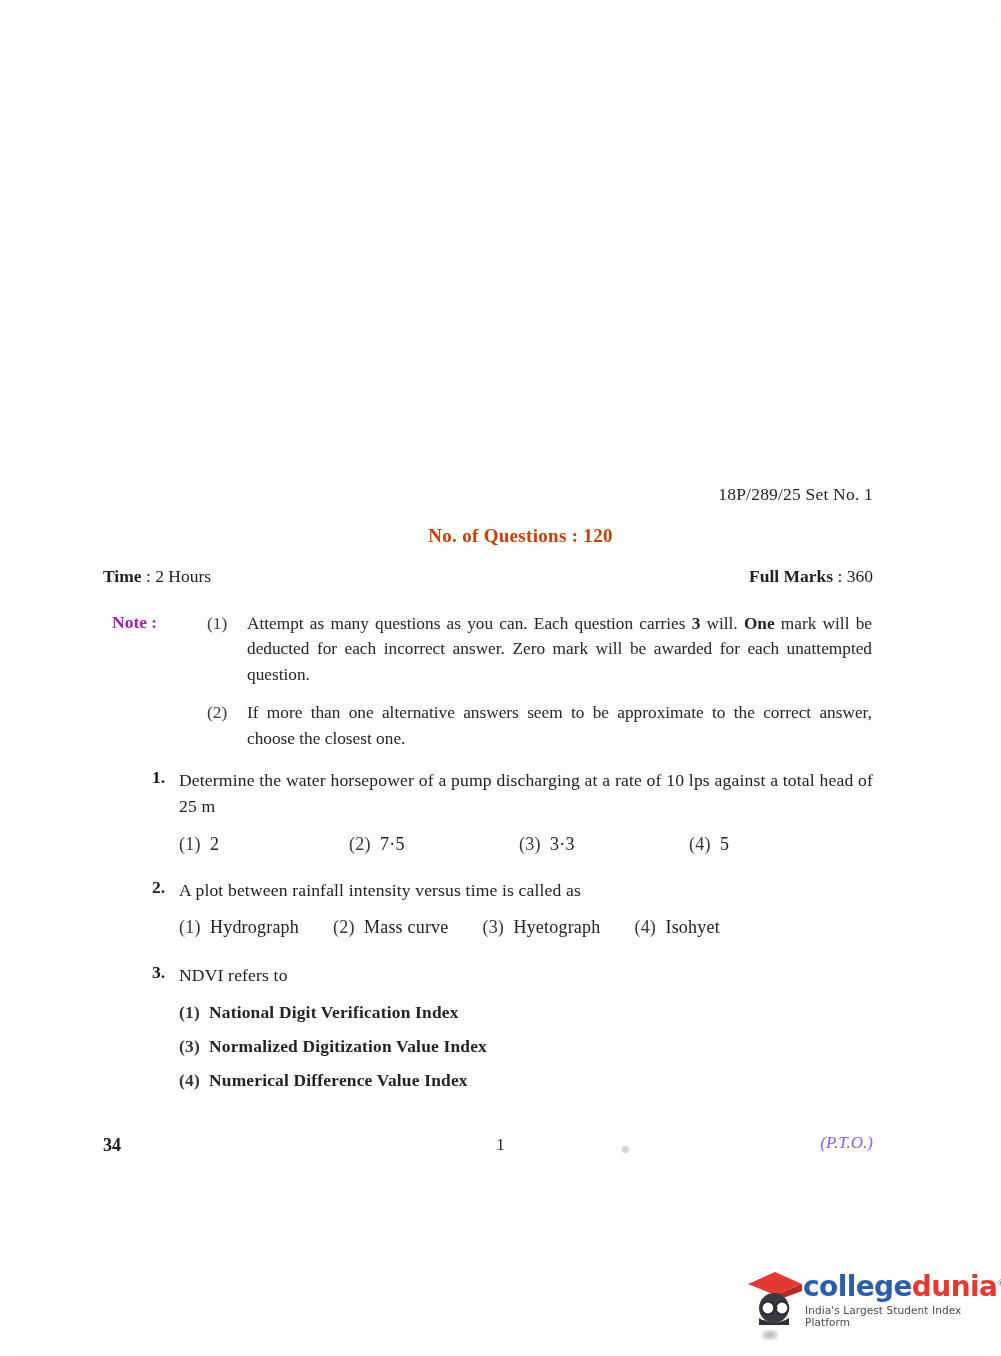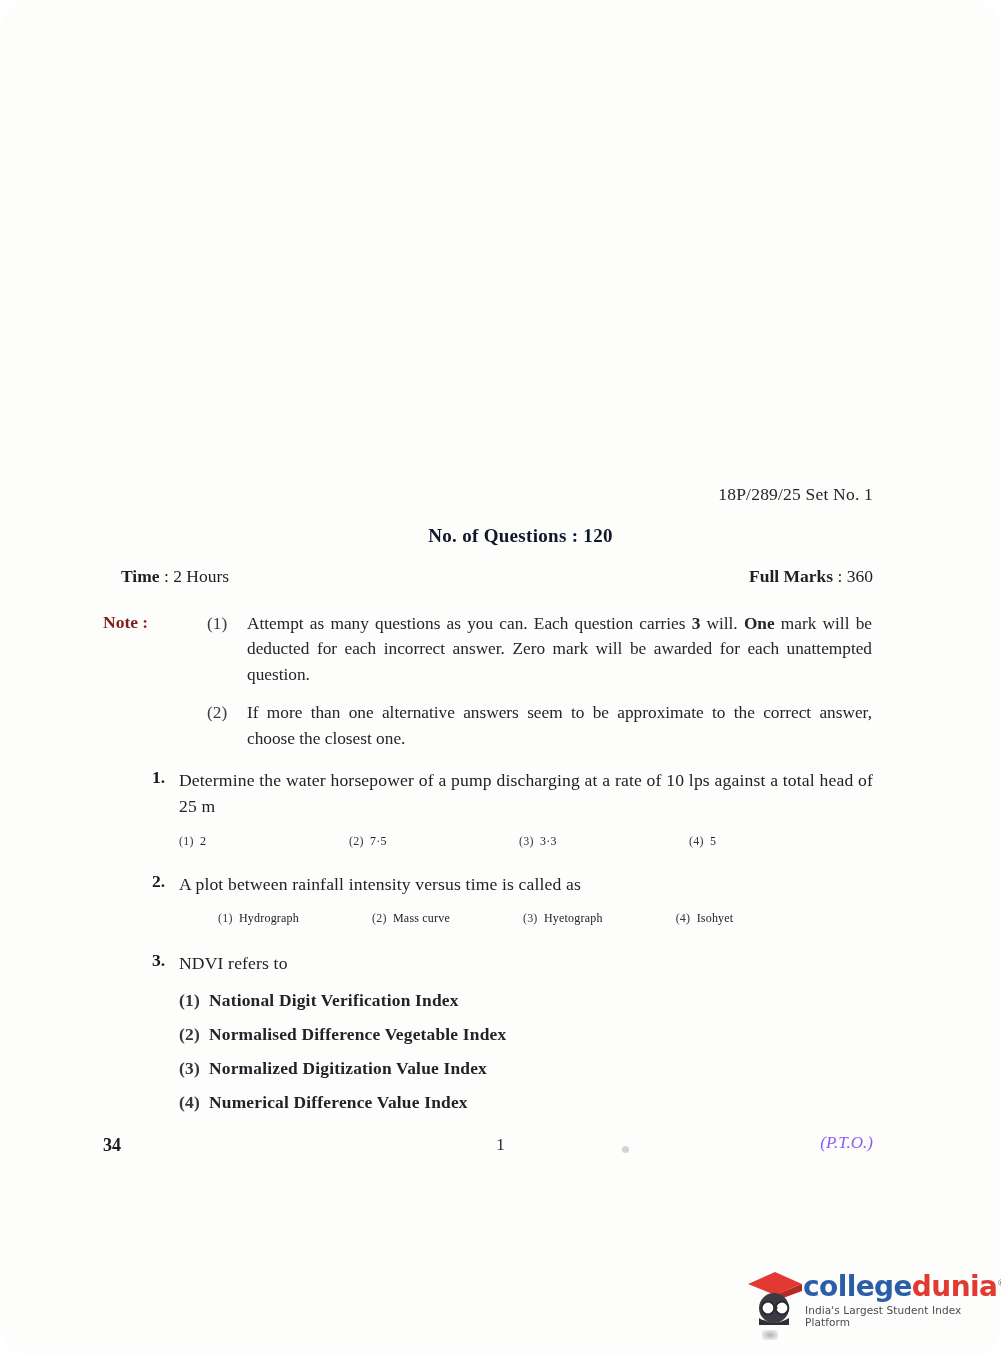--- a/index.html
+++ b/index.html
@@ -35,45 +35,44 @@
 
   .qcount {
     position: absolute;
     top: 525px;
     left: 0;
     right: 0;
     text-align: center;
     font-weight: bold;
     font-size: 19px;
     letter-spacing: .3px;
-    color: #0f172a;
+    color: #c2410c;
   }
   .qcount span { padding-left: 40px; }
 
   .time-row {
     position: absolute;
     top: 566px;
     left: 103px;
     right: 128px;
     font-size: 17.5px;
     color: #1f1f24;
-    margin-left: 18px;
   }
   .time-row .left { float: left; }
   .time-row .right { float: right; }
   .b { font-weight: bold; }
 
   
   .note-label {
     position: absolute;
     top: 612px;
-    left: 103px;
+    left: 112px;
     font-weight: bold;
     font-size: 17.5px;
-    color: #7f1d1d;
+    color: #a21caf;
   }
   .note-items {
     position: absolute;
     top: 611px;
     left: 207px;
     width: 665px;
   }
   .note-item {
     display: flex;
     font-size: 17.3px;
@@ -121,27 +120,27 @@
     color: #212126;
     text-align: justify;
     text-justify: inter-word;
     width: 694px;
   }
 
   
   .opts-row {
     display: flex;
     margin: 14px 0 0 76px;
-    font-size: 12px;
+    font-size: 18px;
     color: #222228;
     letter-spacing: .2px;
   }
   .opts-row.spread .opt { width: 170px; }
   .opts-row .opt .on { color: #36363c; }
-  .opts-row.tight .opt { margin-right: 34px; margin-left: 39px; }
+  .opts-row.tight .opt { margin-right: 34px; }
 
   
   .opts-col {
     margin: 13px 0 0 76px;
     font-size: 17.4px;
     color: #222228;
     letter-spacing: .2px;
     font-weight: bold;
   }
   .opts-col .opt {
@@ -297,21 +296,20 @@
       </div>
     </div>
 
     <div class="q" style="margin-top:24px">
       <div class="q-head">
         <div class="q-num">3.</div>
         <div class="q-text">NDVI refers to</div>
       </div>
       <div class="opts-col">
         <div class="opt"><span class="on">(1)</span>&nbsp; <span>National Digit Verification Index</span></div>
-        <div class="opt"><span class="on">(2)</span>&nbsp; <span>Normalised Difference Vegetable Index</span></div>
         <div class="opt"><span class="on">(3)</span>&nbsp; <span>Normalized Digitization Value Index</span></div>
         <div class="opt"><span class="on">(4)</span>&nbsp; <span>Numerical Difference Value Index</span></div>
       </div>
     </div>
 
   </div>
 
   <div class="foot-left">34</div>
   <div class="foot-center">1</div>
   <div class="foot-right">(P.T.O.)</div>

